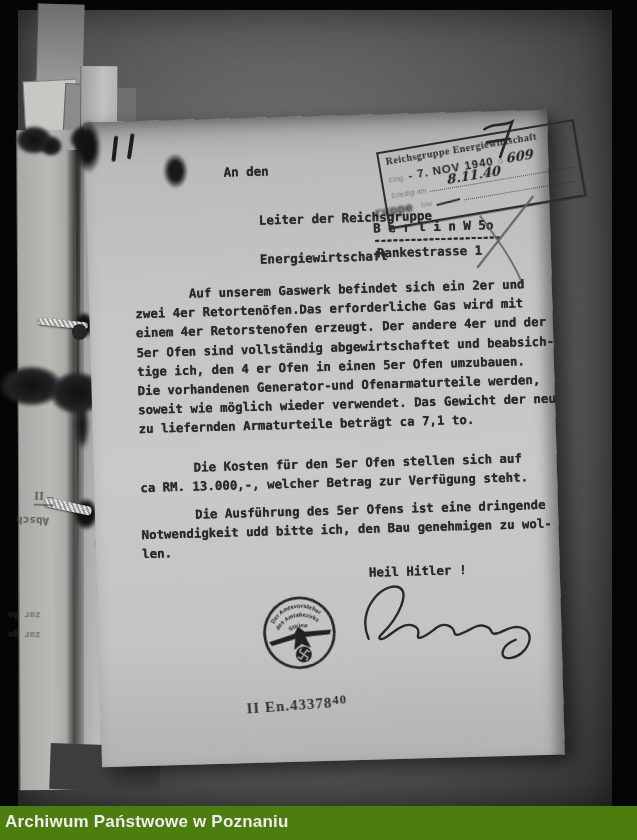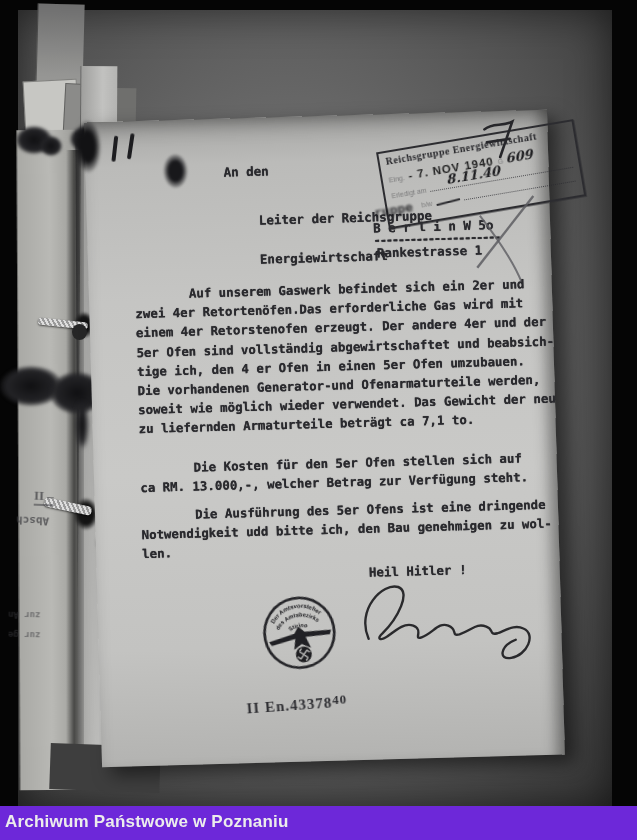--- a/index.html
+++ b/index.html
@@ -92,21 +92,21 @@
   .hand{font-family:"DejaVu Serif",serif;font-style:italic;font-weight:bold;color:#1c1c1f;
     transform:skewX(-8deg);}
   .hand-num{font-size:13px;}
   .dots{flex:1;border-bottom:1px dotted rgba(40,40,45,.75);height:8px;}
   .hand-over{position:absolute;left:58px;top:-8px;font-size:13px;}
   .fragment-ruppe{position:absolute;left:-14px;top:50px;font-size:13px;font-weight:bold;
     color:#141417;filter:blur(1.2px);opacity:.85;}
   .hand-dash{display:inline-block;width:24px;border-top:2.5px solid #2a2a2e;transform:rotate(-5deg);}
   .svg-abs{position:absolute;}
   
-  .caption-bar{position:absolute;left:0;bottom:0;width:637px;height:34px;background:#6d28d9;}
+  .caption-bar{position:absolute;left:0;bottom:0;width:637px;height:34px;background:#4d7c0f;}
   .caption-text{position:absolute;left:5px;top:6px;color:#ececec;
     font-family:"Liberation Sans",sans-serif;font-weight:bold;font-size:17px;letter-spacing:.2px;}
 </style>
 </head>
 <body>
 
 <div class="photo-frame">
 
   <div class="backing"></div>
 

